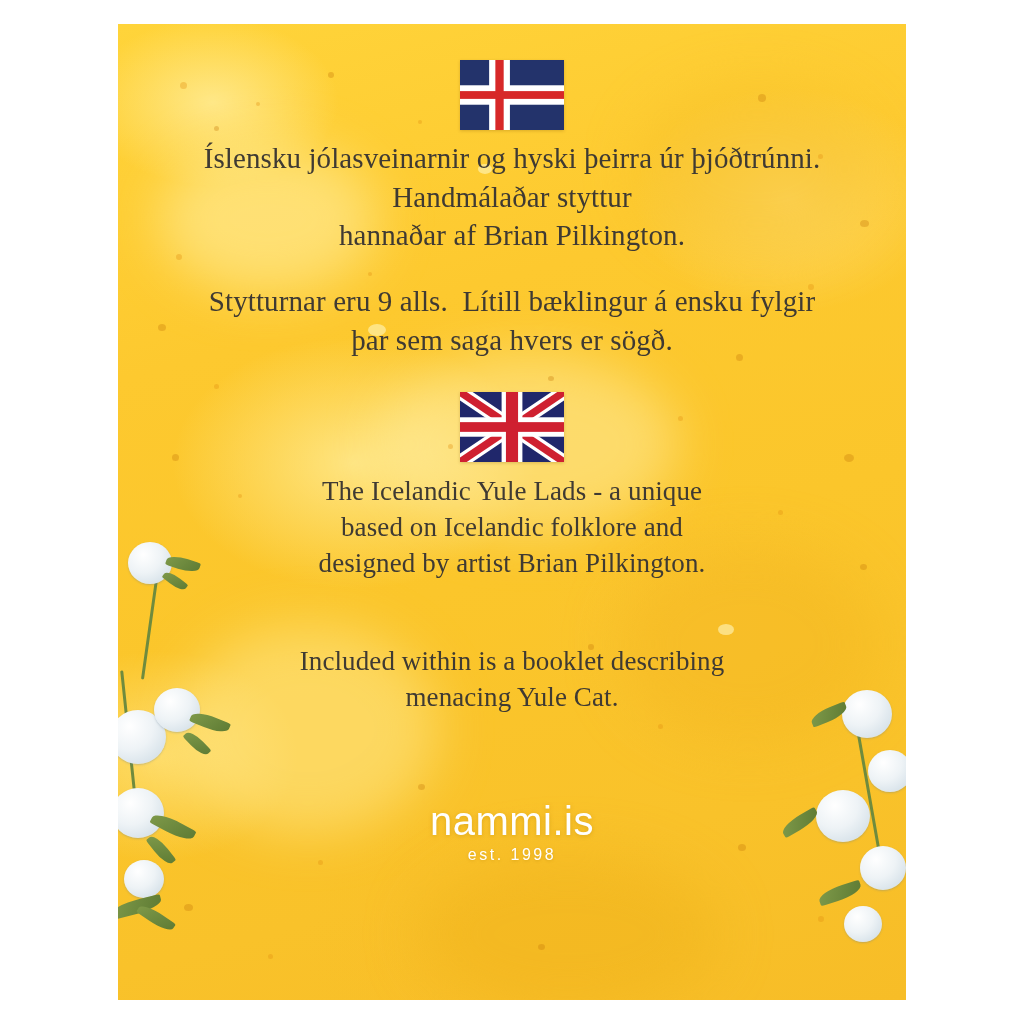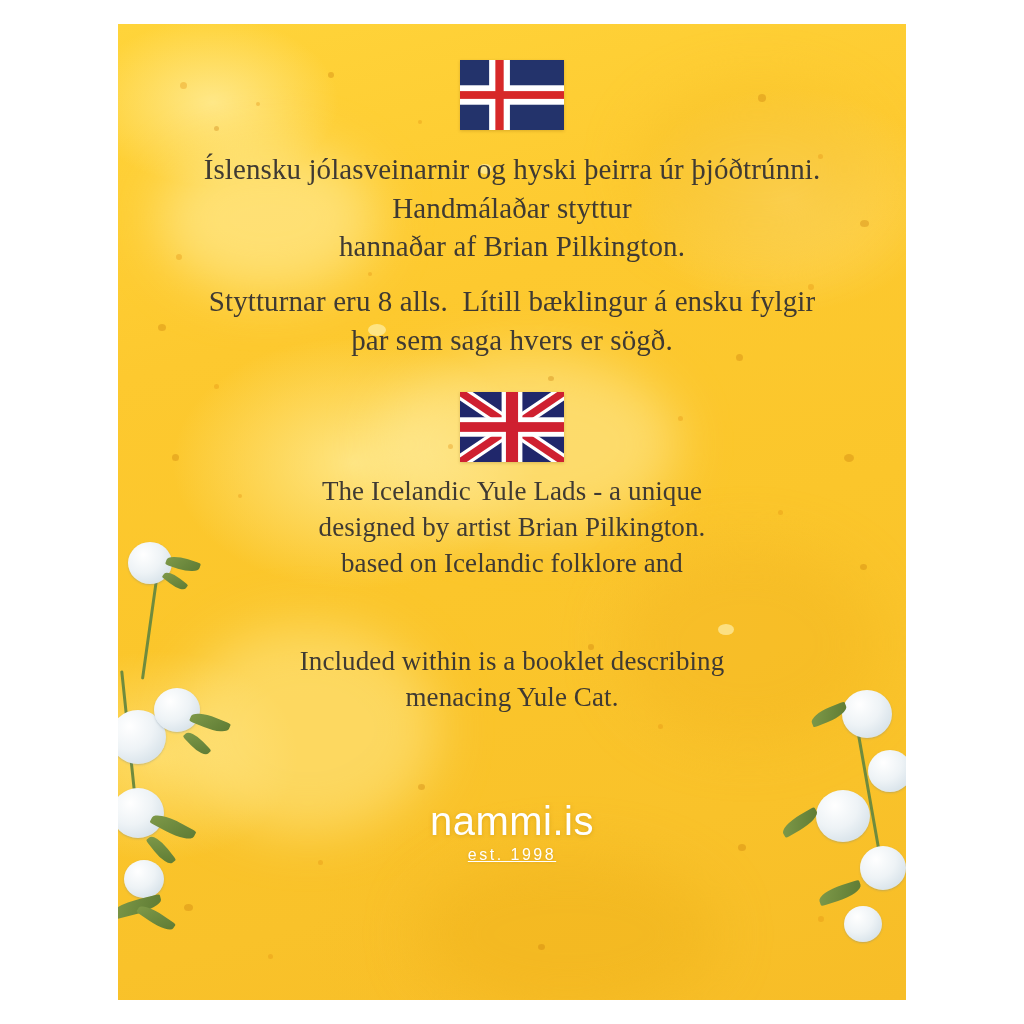--- a/index.html
+++ b/index.html
@@ -63,21 +63,21 @@
   
   .text-block {
     position: absolute;
     left: 0;
     width: 100%;
     text-align: center;
     color: #3f3a33;
     line-height: 1.33;
     letter-spacing: 0.1px;
   }
-  .is-block-1 { top: 126px; font-size: 29px; }
+  .is-block-1 { top: 115px; font-size: 29px; }
   .is-block-2 { top: 258px; font-size: 29px; }
   .en-block-1 { top: 450px; font-size: 27px; }
   .en-block-2 { top: 620px; font-size: 27px; }
   .text-block div { white-space: pre; }
 
   
   #watermark {
     position: absolute;
     left: 0;
     width: 100%;
@@ -91,21 +91,20 @@
     font-size: 40px;
     font-weight: 400;
     letter-spacing: 0.5px;
     text-shadow: 0 1px 4px rgba(170,120,10,0.35);
   }
   #watermark .wm-sub {
     font-size: 16px;
     letter-spacing: 2.5px;
     margin-top: 2px;
     text-shadow: 0 1px 3px rgba(170,120,10,0.3);
-    text-decoration: underline;
   }
 
   
   .botanical { position: absolute; pointer-events: none; }
   .bot-left { left: -8px; bottom: 60px; width: 150px; height: 420px; }
   .bot-right { right: -10px; bottom: 20px; width: 150px; height: 330px; }
 
   .berry {
     position: absolute;
     border-radius: 50%;
@@ -181,41 +180,41 @@
     </svg>
   </div>
 
   <div class="text-block is-block-1">
     <div>Íslensku jólasveinarnir og hyski þeirra úr þjóðtrúnni.</div>
     <div>Handmálaðar styttur</div>
     <div>hannaðar af Brian Pilkington.</div>
   </div>
 
   <div class="text-block is-block-2">
-    <div>Stytturnar eru 8 alls.  Lítill bæklingur á ensku fylgir</div>
+    <div>Stytturnar eru 9 alls.  Lítill bæklingur á ensku fylgir</div>
     <div>þar sem saga hvers er sögð.</div>
   </div>
 
   <div class="flag flag-uk">
     <svg viewBox="0 0 60 36" preserveAspectRatio="none">
       <rect width="60" height="36" fill="#20276b"></rect>
       <path d="M0,0 L60,36 M60,0 L0,36" stroke="#ffffff" stroke-width="7.5"></path>
       <path d="M0,0 L60,36" stroke="#cf2030" stroke-width="4"></path>
       <path d="M60,0 L0,36" stroke="#cf2030" stroke-width="4"></path>
       <rect x="24" y="0" width="12" height="36" fill="#ffffff"></rect>
       <rect x="0" y="13" width="60" height="10" fill="#ffffff"></rect>
       <rect x="26.5" y="0" width="7" height="36" fill="#cf2030"></rect>
       <rect x="0" y="15.5" width="60" height="5" fill="#cf2030"></rect>
     </svg>
   </div>
 
   <div class="text-block en-block-1">
     <div>The Icelandic Yule Lads - a unique</div>
+    <div>based on Icelandic folklore and</div>
     <div>designed by artist Brian Pilkington.</div>
-    <div>based on Icelandic folklore and</div>
   </div>
 
   <div class="text-block en-block-2">
     <div>Included within is a booklet describing</div>
     <div>menacing Yule Cat.</div>
   </div>
 
   <div class="botanical bot-left">
     <div class="stem" style="left:40px; top:30px; width:3px; height:130px; transform:rotate(8deg);"></div>
     <div class="stem" style="left:18px; top:150px; width:3px; height:150px; transform:rotate(-6deg);"></div>

